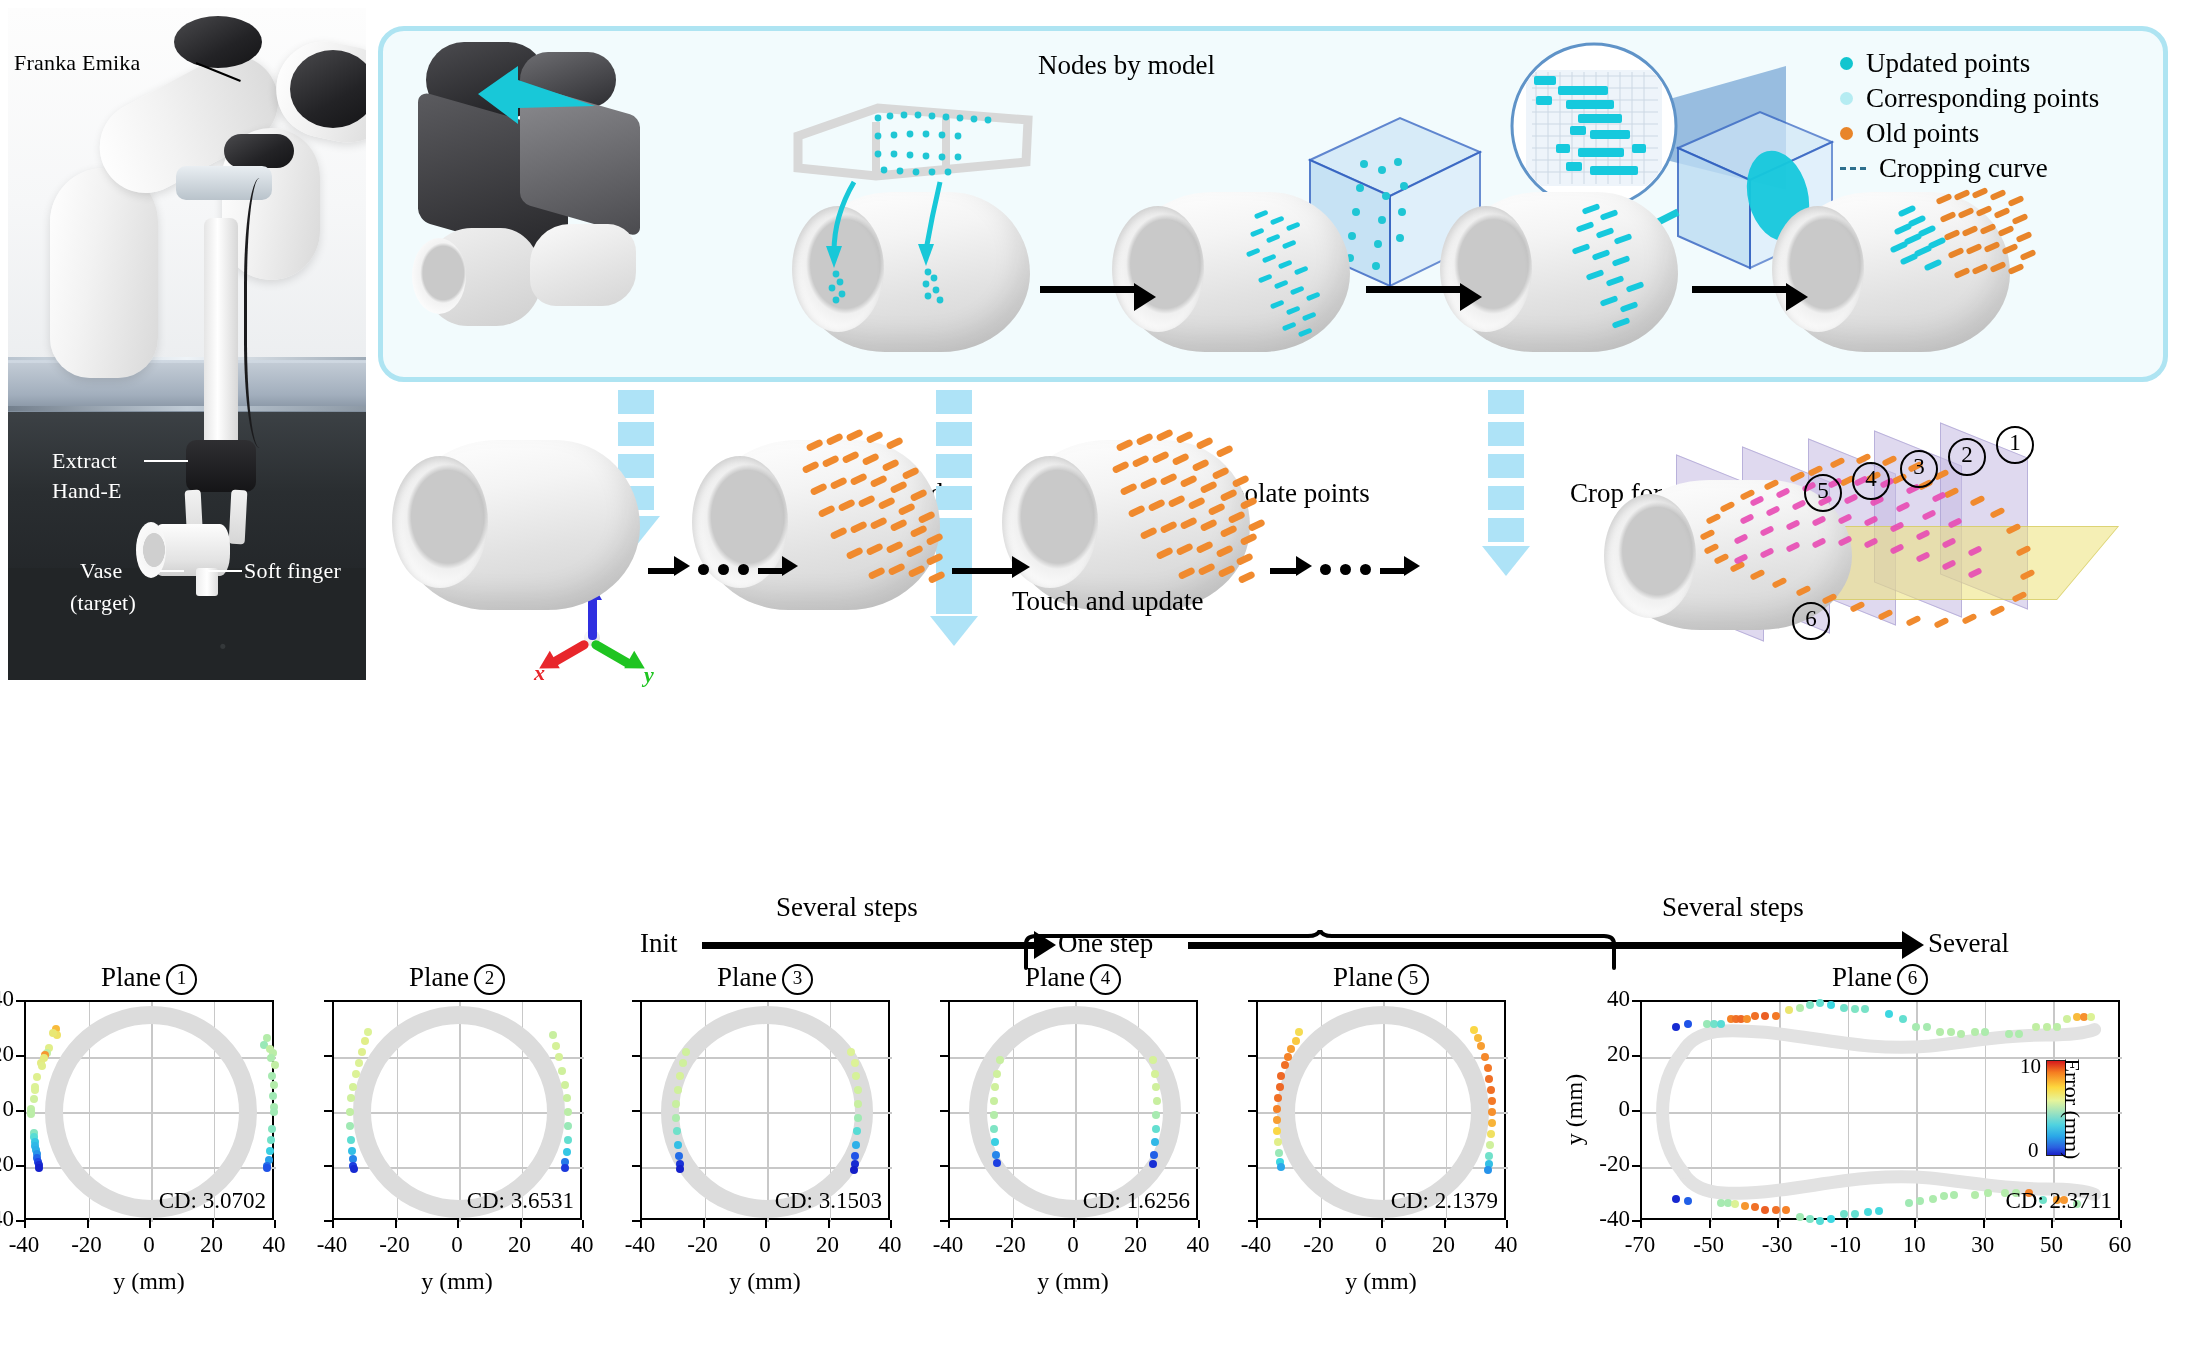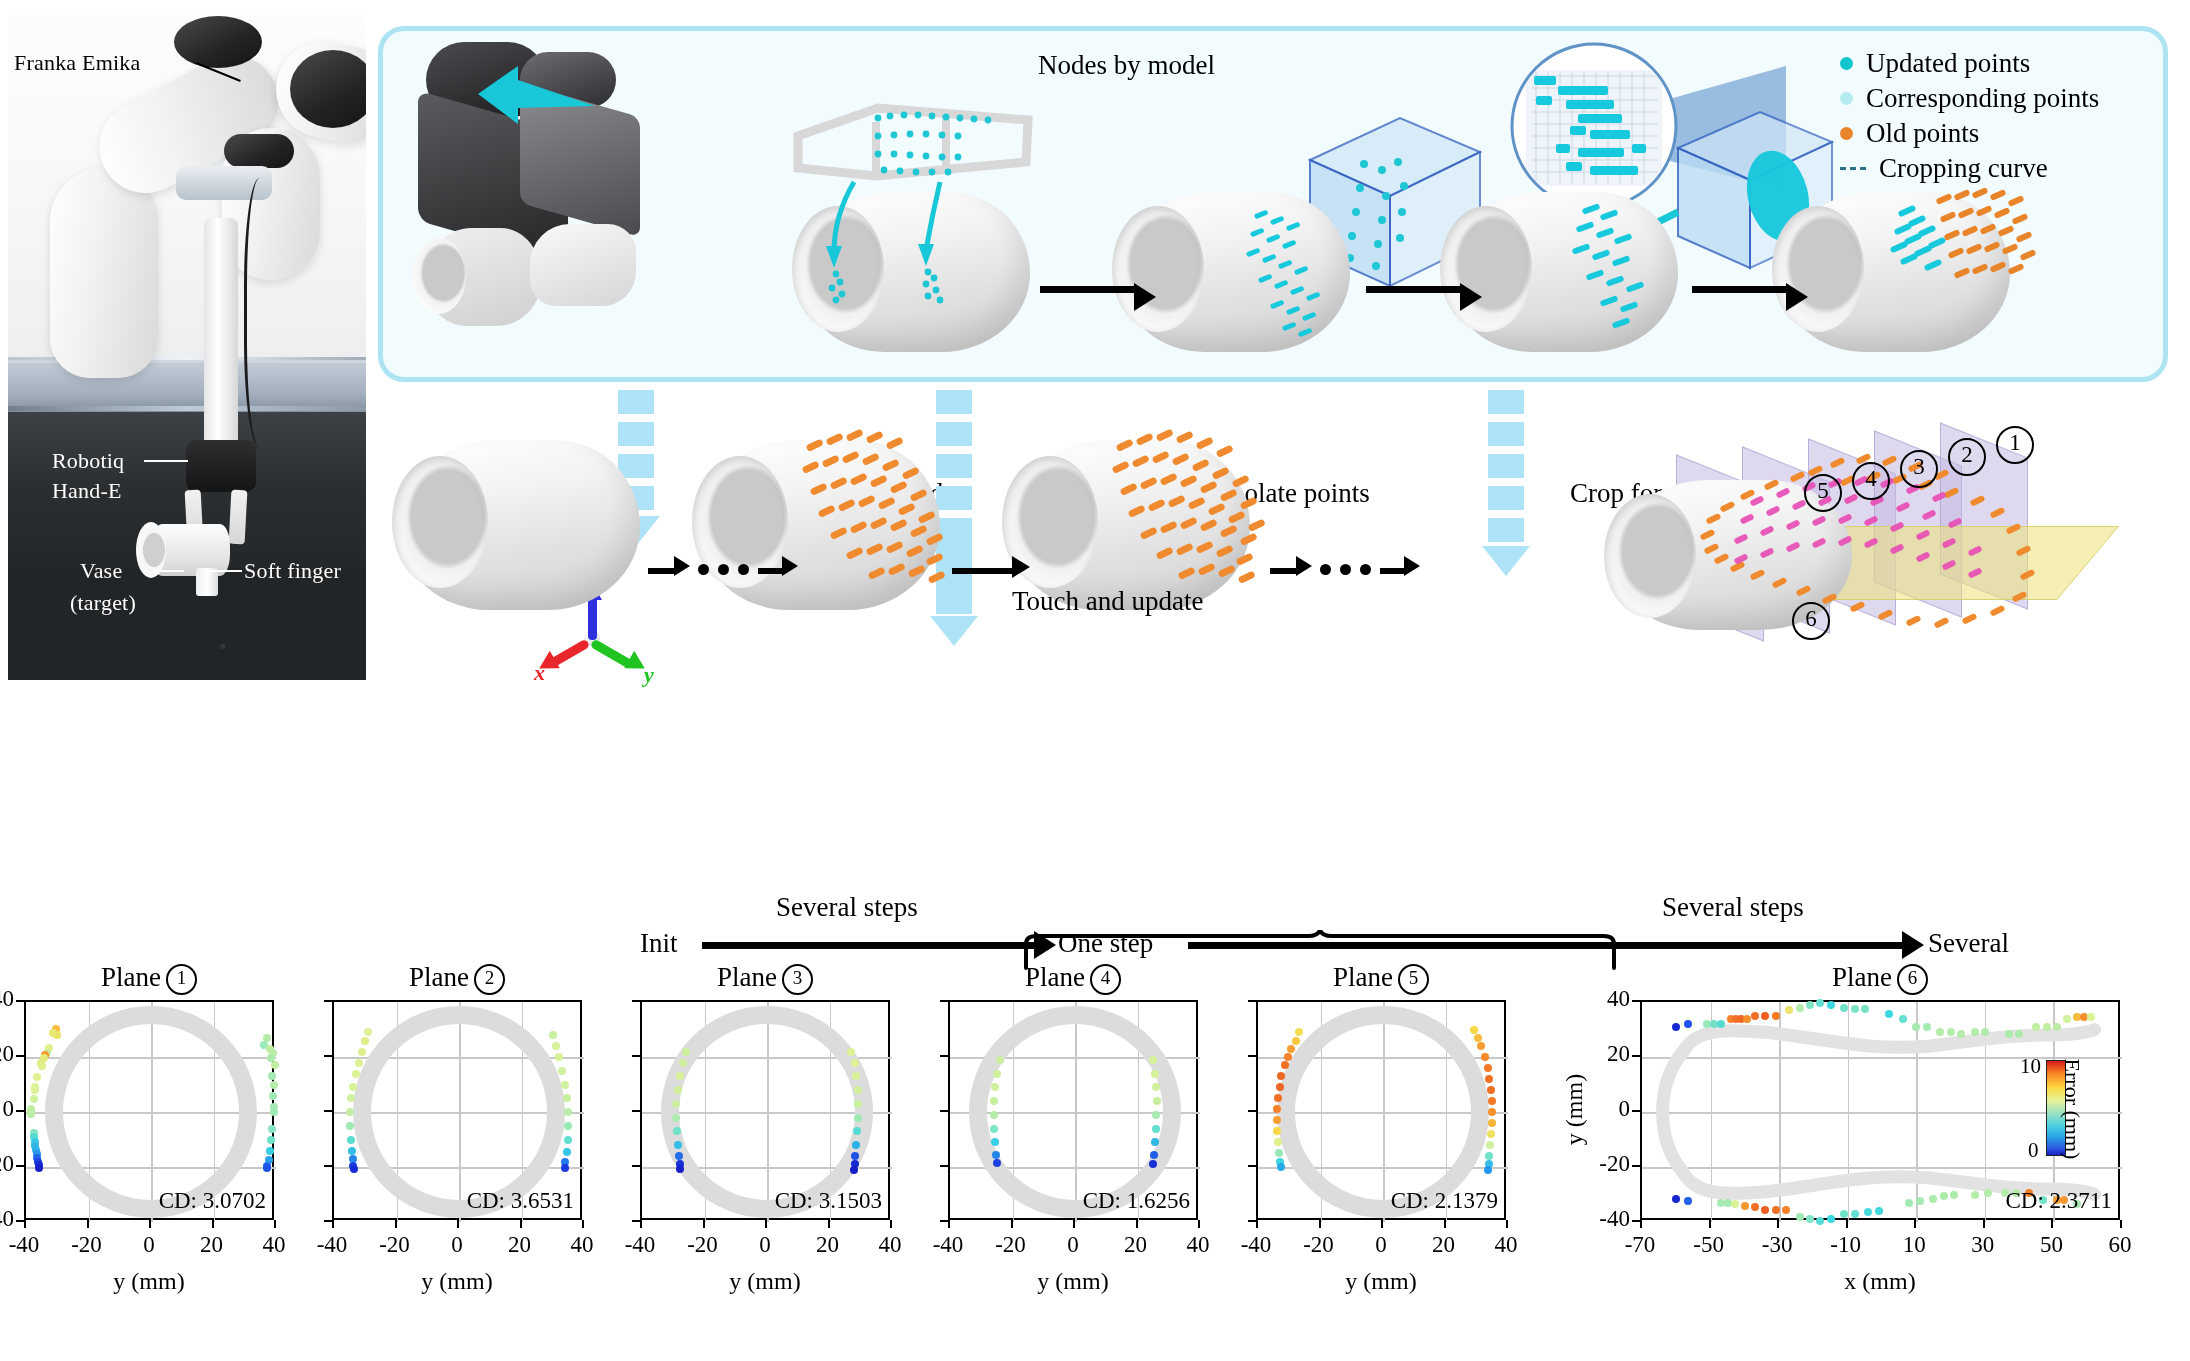--- a/index.html
+++ b/index.html
@@ -138,21 +138,21 @@
   <div class="fingerR"></div>
   <div class="vase">
     <div class="body"></div>
       <div class="mouth"></div>
       <div class="stem"></div>
   </div>
 
   <div class="photolabel dark" style="left:6px;top:42px;">Franka Emika</div>
   <div class="leadline" style="left:188px;top:54px;width:48px;transform:rotate(22deg);"></div>
 
-  <div class="photolabel light" style="left:44px;top:440px;">Robotiq</div>
+  <div class="photolabel light" style="left:44px;top:440px;">Extract</div>
   <div class="photolabel light" style="left:44px;top:470px;">Hand-E</div>
   <div class="leadline light" style="left:136px;top:452px;width:44px;"></div>
 
   <div class="photolabel light" style="left:72px;top:550px;">Vase</div>
   <div class="photolabel light" style="left:62px;top:582px;">(target)</div>
   <div class="leadline light" style="left:152px;top:562px;width:24px;"></div>
 
   <div class="photolabel light" style="left:236px;top:550px;">Soft finger</div>
   <div class="leadline light" style="left:200px;top:562px;width:34px;"></div>
 </div>
@@ -1126,21 +1126,20 @@
       <div class="tick" style="left: -8px; top: 220px; height: 2px; width: 8px;"></div>
       <div class="tlab" style="left: -66px; top: 206px; width: 56px; text-align: right;">-40</div>
       <div class="tick" style="left: -8px; top: 165px; height: 2px; width: 8px;"></div>
       <div class="tlab" style="left: -66px; top: 151px; width: 56px; text-align: right;">-20</div>
       <div class="tick" style="left: -8px; top: 110px; height: 2px; width: 8px;"></div>
       <div class="tlab" style="left: -66px; top: 96px; width: 56px; text-align: right;">0</div>
       <div class="tick" style="left: -8px; top: 55px; height: 2px; width: 8px;"></div>
       <div class="tlab" style="left: -66px; top: 41px; width: 56px; text-align: right;">20</div>
       <div class="tick" style="left: -8px; top: 0px; height: 2px; width: 8px;"></div>
       <div class="tlab" style="left: -66px; top: -14px; width: 56px; text-align: right;">40</div>
-      <div class="axname" style="left: 0px; width: 480px; text-align: center; top: 268px;">x (mm)</div>
       <div class="axname rot" style="left: -146px; top: 96px; width: 160px; text-align: center;">y (mm)</div>
       <div class="cdlab" style="right: 8px; top: 188px; position: absolute;">CD: 2.3711</div>
       <div class="cbar" style="left: 406px; top: 60px; height: 96px;"></div>
       <div class="cbarlab" style="left: 380px; top: 54px;">10</div>
       <div class="cbarlab" style="left: 388px; top: 138px;">0</div>
       <div class="cbartitle" style="left: 372px; top: 96px; width: 120px; text-align: center;">Error (mm)</div>
     </div>
   </div>
 
 </body></html>

